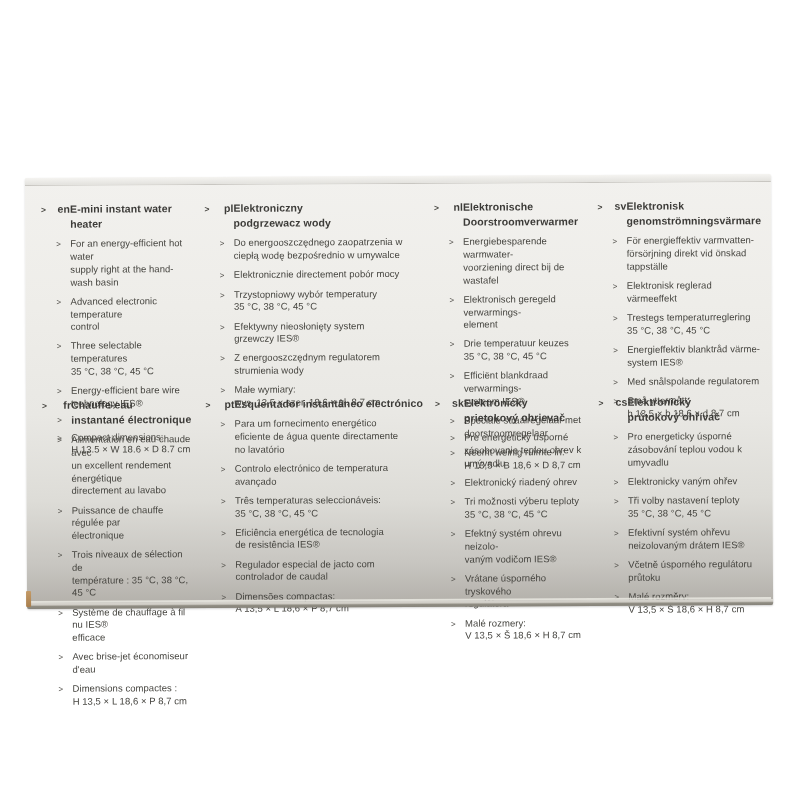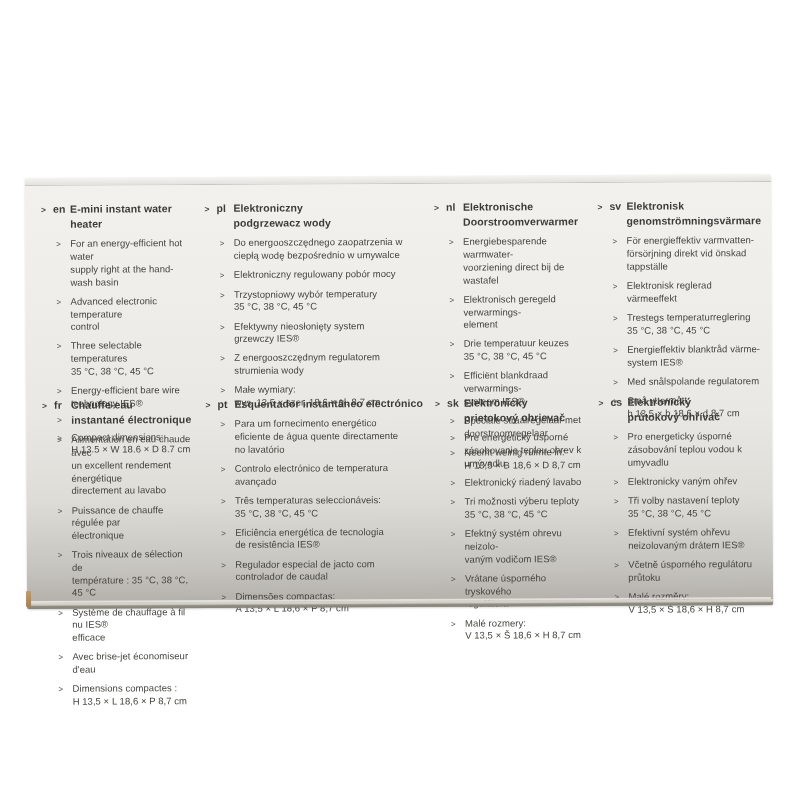--- a/index.html
+++ b/index.html
@@ -85,20 +85,21 @@
   .chev {
     font-size: 8.5px;
     font-weight: 700;
     color: #45443f;
     line-height: 1;
   }
   .code {
     font-size: 10.5px;
     font-weight: 700;
     letter-spacing: 0.1px;
+    text-align: right;
   }
   .title {
     margin: 0;
     font-size: 10.5px;
     font-weight: 700;
     line-height: 1.45;
     white-space: pre-line;
     letter-spacing: 0.1px;
   }
   .lang-pt .title { white-space: nowrap; }
@@ -177,21 +178,21 @@
 podgrzewacz wody</h2>
         </div>
         <ul class="items">
           <li>
               <span class="chev">&gt;</span>
               <span class="item-text">Do energooszczędnego zaopatrzenia w
 ciepłą wodę bezpośrednio w umywalce</span>
             </li>
           <li>
               <span class="chev">&gt;</span>
-              <span class="item-text">Elektroniczny regulowany pobór mocy</span>
+              <span class="item-text">Elektronicznie directement pobór mocy</span>
             </li>
           <li>
               <span class="chev">&gt;</span>
               <span class="item-text">Trzystopniowy wybór temperatury
 35 °C, 38 °C, 45 °C</span>
             </li>
           <li>
               <span class="chev">&gt;</span>
               <span class="item-text">Efektywny nieosłonięty system
 grzewczy IES®</span>
@@ -381,21 +382,21 @@
         </div>
         <ul class="items">
           <li>
               <span class="chev">&gt;</span>
               <span class="item-text">Pre energeticky úsporné
 zásobovanie teplou ohrev k
 umývadlu</span>
             </li>
           <li>
               <span class="chev">&gt;</span>
-              <span class="item-text">Elektronický riadený lavabo</span>
+              <span class="item-text">Elektronický riadený ohrev</span>
             </li>
           <li>
               <span class="chev">&gt;</span>
               <span class="item-text">Tri možnosti výberu teploty
 35 °C, 38 °C, 45 °C</span>
             </li>
           <li>
               <span class="chev">&gt;</span>
               <span class="item-text">Efektný systém ohrevu neizolo-
 vaným vodičom IES®</span>

